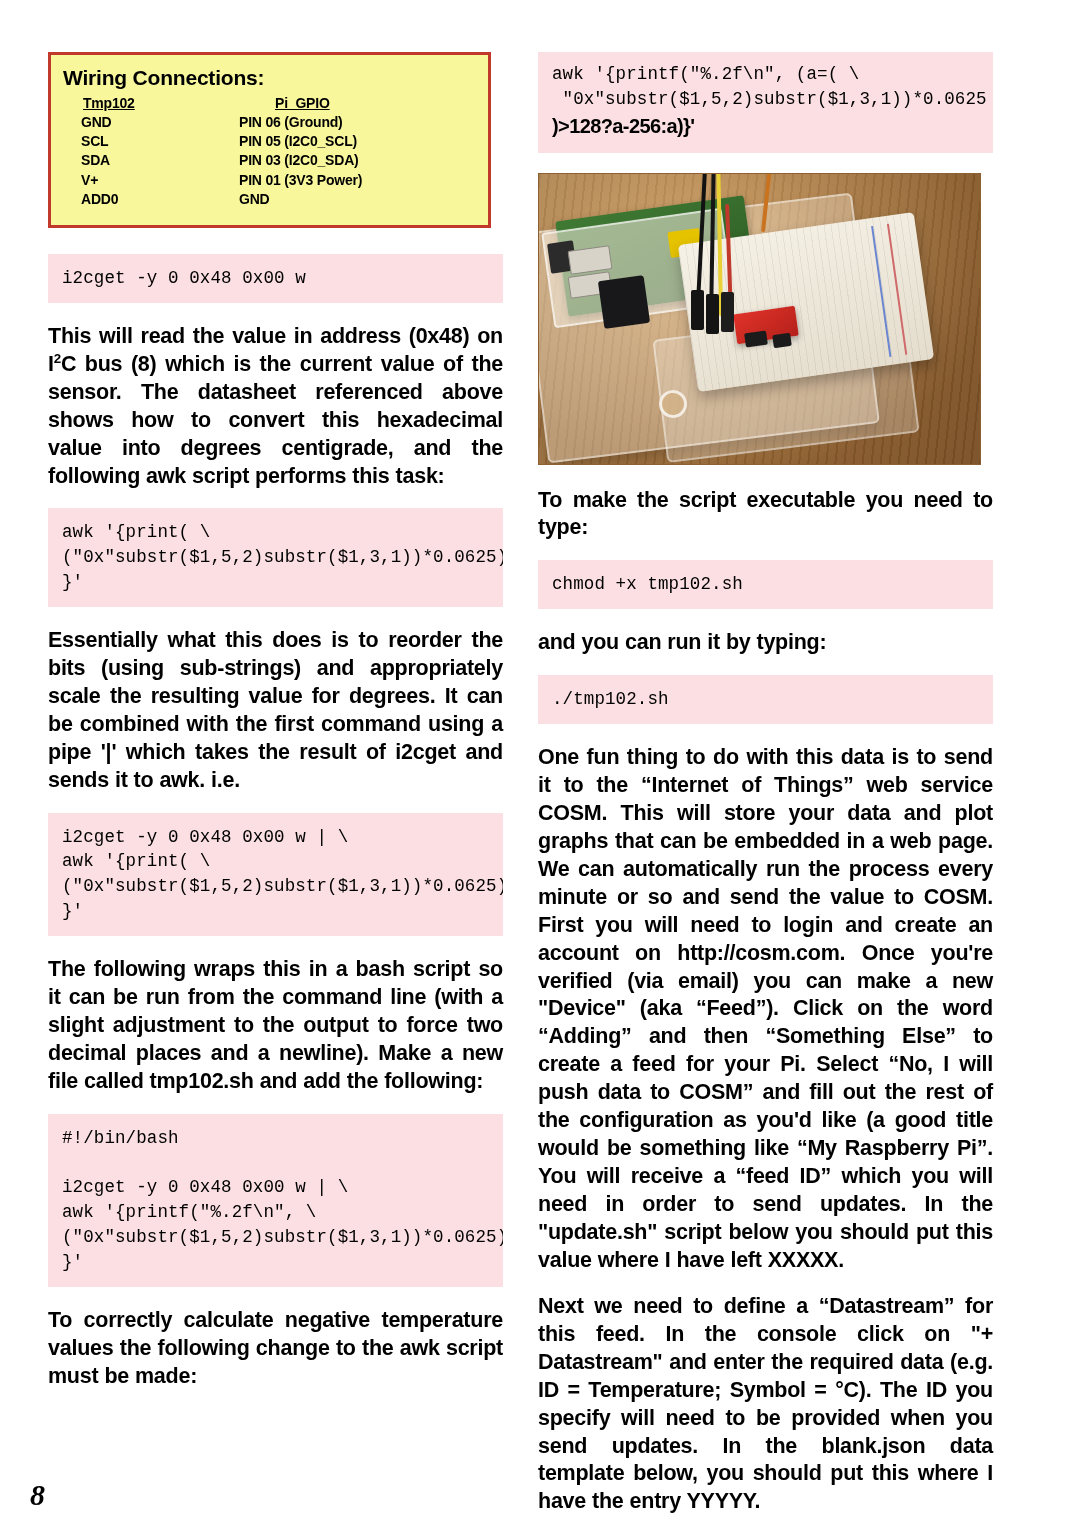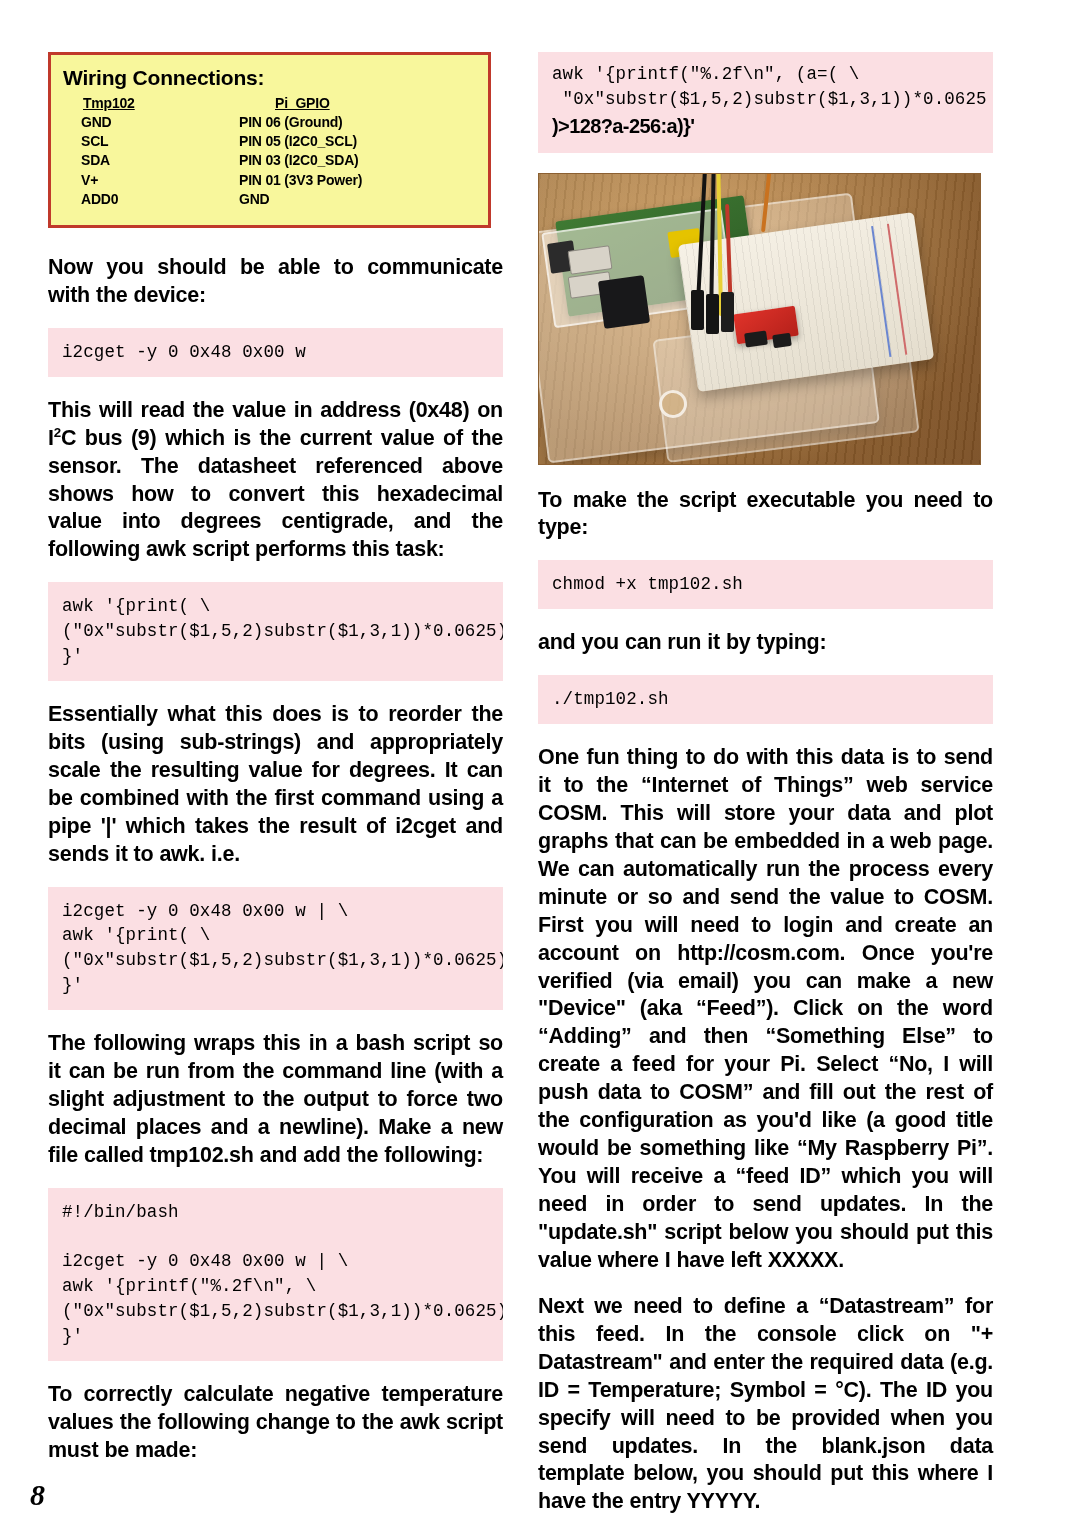--- a/index.html
+++ b/index.html
@@ -313,25 +313,24 @@
             <td>PIN 01 (3V3 Power)</td>
           </tr>
           <tr>
             <td class="c1">ADD0</td>
             <td>GND</td>
           </tr>
         </tbody>
       </table>
     </div>
 
-    <p class="body">Now you should be able to communicate with the device:</p>
 
     <pre class="code">i2cget -y 0 0x48 0x00 w</pre>
 
-    <p class="body"><span>This will read the value in address (0x48) on I</span><sup>2</sup><span>C bus (9) which is the current value of the sensor. The datasheet referenced above shows how to convert this hexadecimal value into degrees centigrade, and the following awk script performs this task:</span></p>
+    <p class="body"><span>This will read the value in address (0x48) on I</span><sup>2</sup><span>C bus (8) which is the current value of the sensor. The datasheet referenced above shows how to convert this hexadecimal value into degrees centigrade, and the following awk script performs this task:</span></p>
 
     <pre class="code">awk '{print( \
 ("0x"substr($1,5,2)substr($1,3,1))*0.0625) \
 }'</pre>
 
     <p class="body">Essentially what this does is to reorder the bits (using sub-strings) and appropriately scale the resulting value for degrees. It can be combined with the first command using a pipe '|' which takes the result of i2cget and sends it to awk. i.e.</p>
 
     <pre class="code">i2cget -y 0 0x48 0x00 w | \
 awk '{print( \
 ("0x"substr($1,5,2)substr($1,3,1))*0.0625) \

